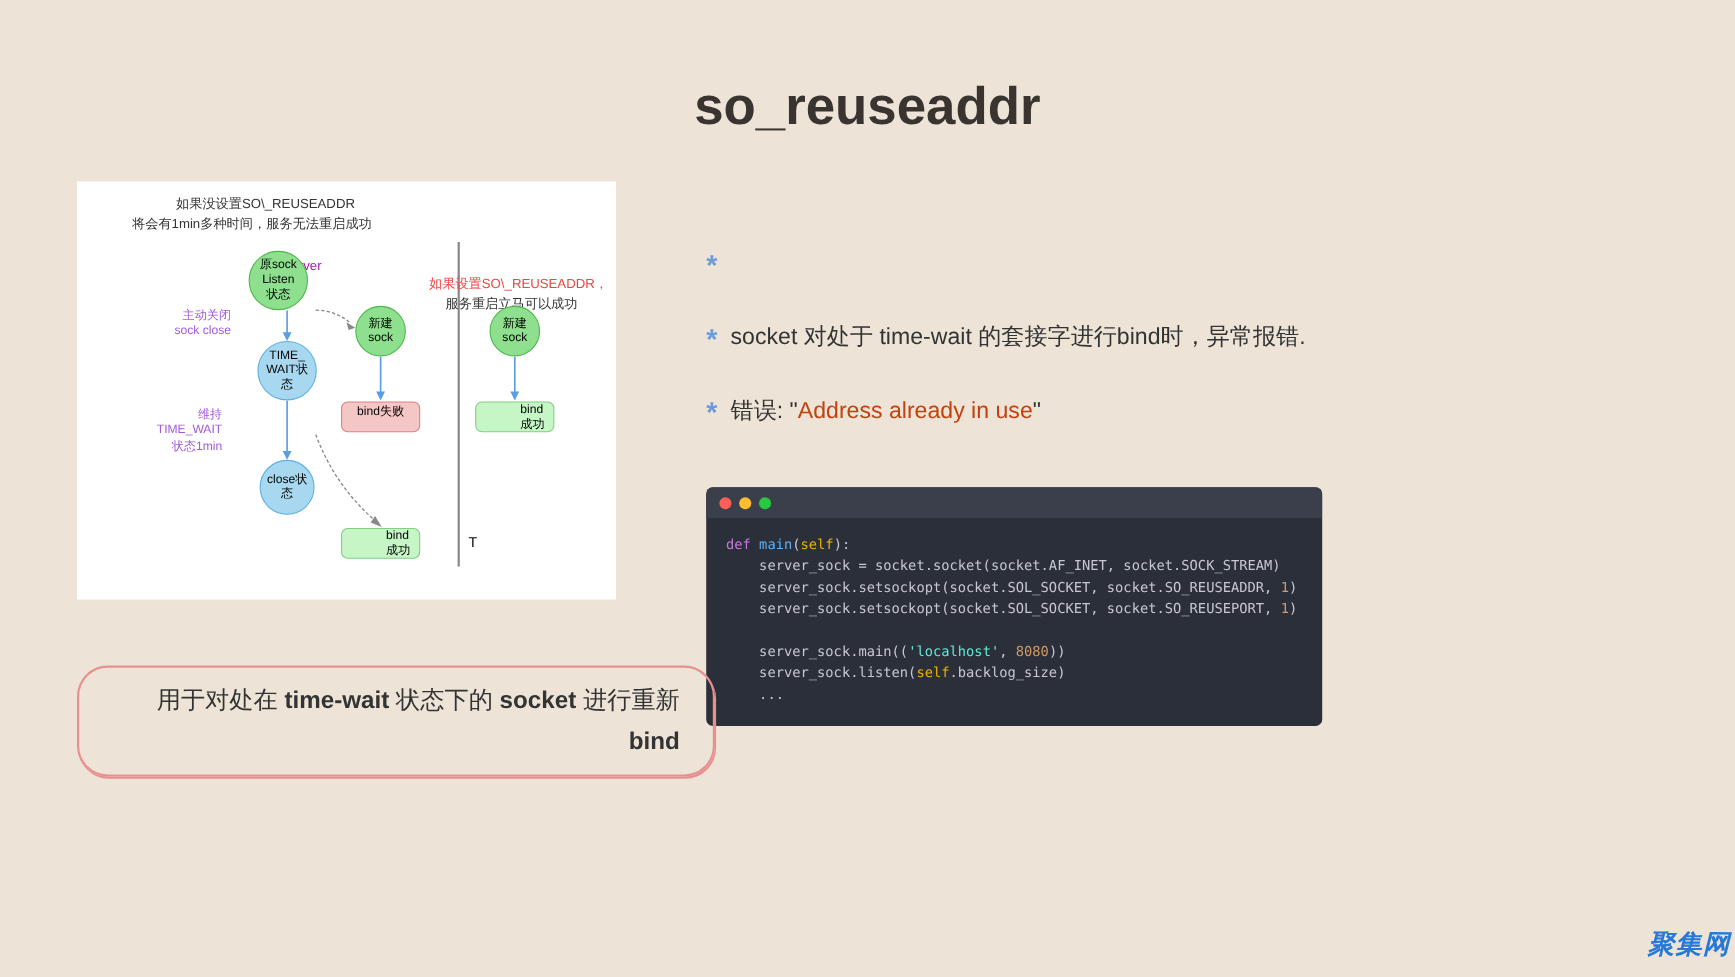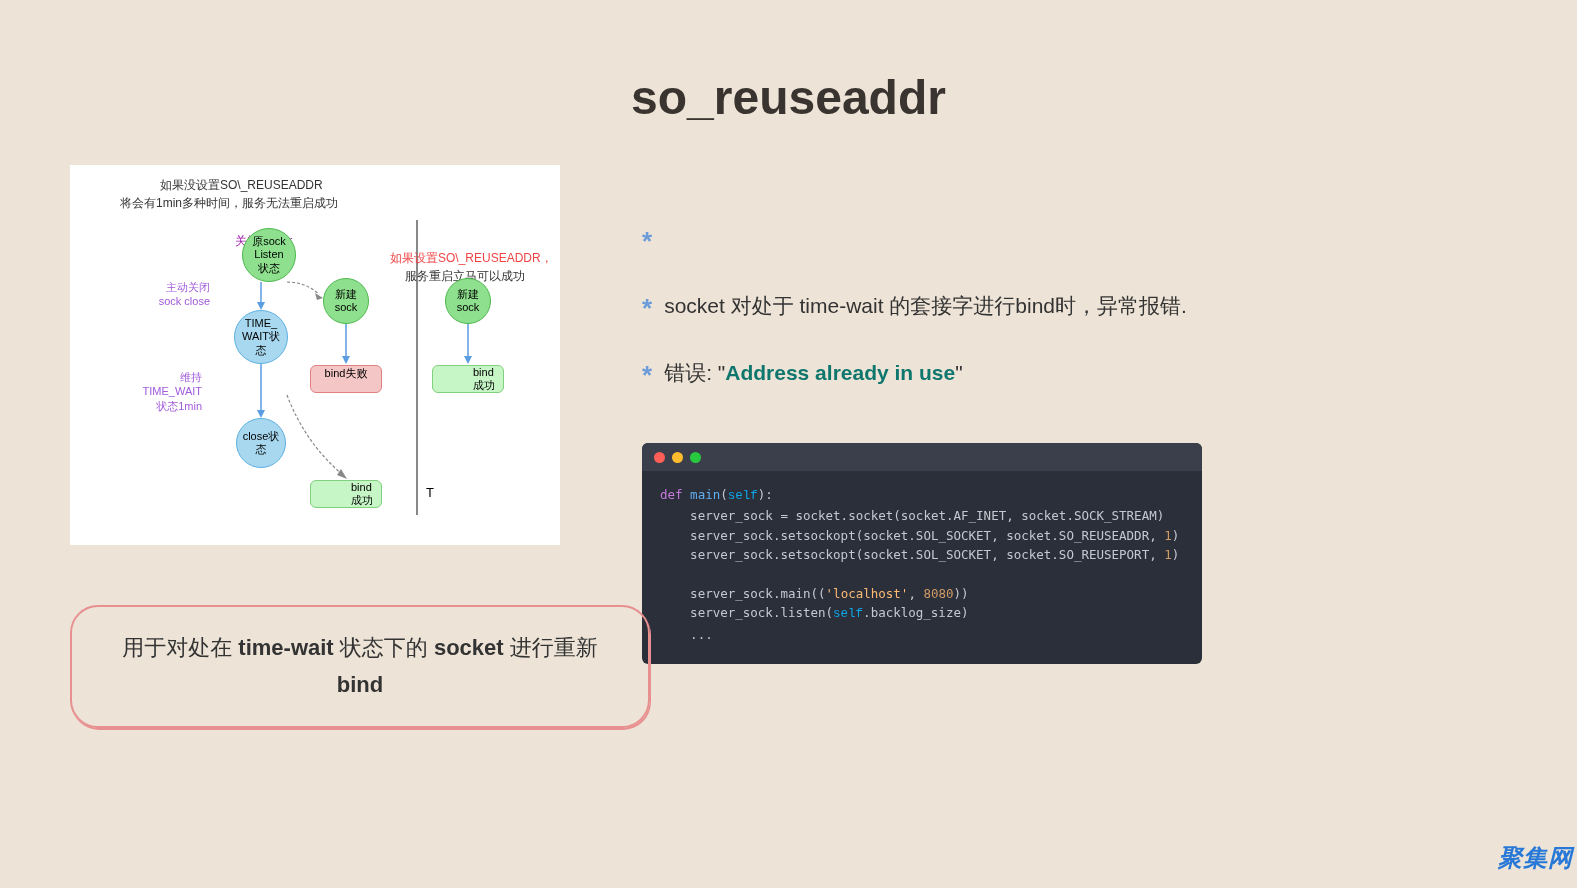--- a/index.html
+++ b/index.html
@@ -45,22 +45,22 @@
   .side-label { position:absolute; color:#a05adb; font-size:11px; text-align:right; width:80px; line-height:1.3; }
   .dia-head-r1 { position:absolute; top:85px; left:320px; color:#ef4444; }
   .dia-head-r2 { position:absolute; top:103px; left:335px; color:#333; }
   .vline { position:absolute; width:1.5px; background:#888; }
   .t-label { position:absolute; left:356px; top:320px; font-size:13px; }
   .callout {
     margin-top: 60px;
     width: 580px;
     border: 2.5px solid #e89090;
     border-radius: 28px;
-    padding: 22px 30px;
-    text-align: center;
+    padding: 11px 30px;
+    text-align: right;
     font-size: 22px;
     color: #333;
     line-height: 1.7;
     position: relative;
     box-shadow: 1px 2px 0 #e89090;
   }
   .callout .kw { font-weight: 600; }
   .right-col { flex: 1; padding-top: 60px; }
   .bullet-item {
     display: flex;
@@ -71,21 +71,21 @@
     color: #333;
   }
   .asterisk {
     color: #6b9bd8;
     font-size: 26px;
     font-weight: 700;
     line-height: 1;
     margin-top: 3px;
     flex-shrink: 0;
   }
-  .hl { color: #0f766e; font-weight: 700; }
+  .hl { color: #c2410c; font-weight: 400; }
   .code-block {
     margin-top: 55px;
     width: 560px;
     background: #2b2f3a;
     border-radius: 6px;
     overflow: hidden;
   }
   .code-header {
     background: #3a3f4b;
     height: 28px;
@@ -99,23 +99,23 @@
   .code-body {
     padding: 14px 18px 20px;
     font-family: Menlo, Monaco, Consolas, monospace;
     font-size: 12.5px;
     line-height: 1.55;
     color: #c5c8d1;
     white-space: pre;
   }
   .c-kw { color:#c678dd; }
   .c-fn { color:#61afef;margin-top:48px; }
-  .c-str { color:#fdba74; }
+  .c-str { color:#5eead4; }
   .c-num { color:#d19a66; }
-  .c-s { color:#0ea5e9;font-family:Liberation Mono, monospace; }
+  .c-s { color:#eab308; }
   .watermark {
     position: absolute;
     right: 4px;
     bottom: 14px;
     font-size: 24px;
     font-weight: 700;
     font-style: italic;
     color: #2878d8;
     letter-spacing: 1px;
   }
@@ -126,21 +126,21 @@
 
 <h1 class="title">so_reuseaddr</h1>
 
 <div class="content">
   <div class="left-col">
     <div class="diagram">
       <div class="dia-head1">如果没设置SO\_REUSEADDR</div>
       <div class="dia-head2">将会有1min多种时间，服务无法重启成功</div>
       <div class="dia-label-close">关闭server</div>
 
-      <div class="node n-green" style="width:54px;height:54px;top:63px;left:172px;">
+      <div class="node n-green" style="width:54px;height:54px;top:63px;left:156px;">
           <span style="white-space:pre-line">原sock
 Listen
 状态</span>
         </div>
       <div class="side-label" style="top:115px;left:60px;"><span style="white-space:pre-line">主动关闭
 sock close</span></div>
       <div class="node n-blue" style="width:54px;height:54px;top:145px;left:164px;">
           <span style="white-space:pre-line">TIME_
 WAIT状
 态</span>

